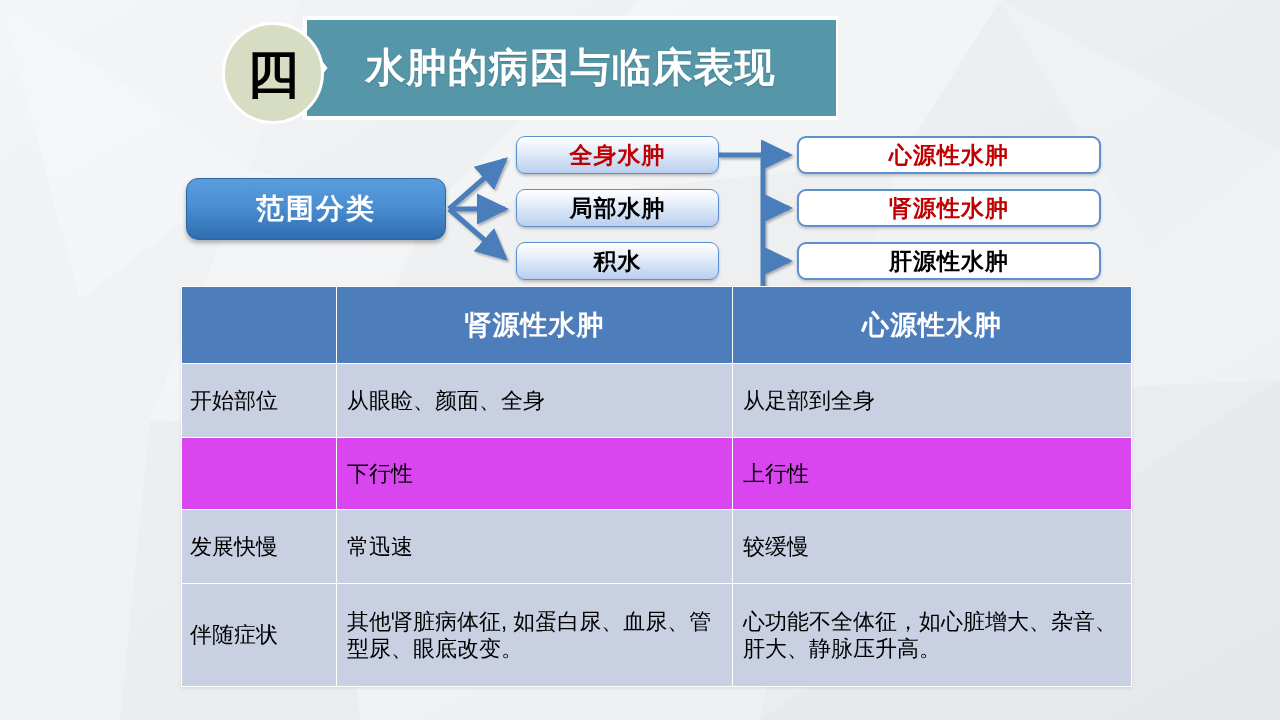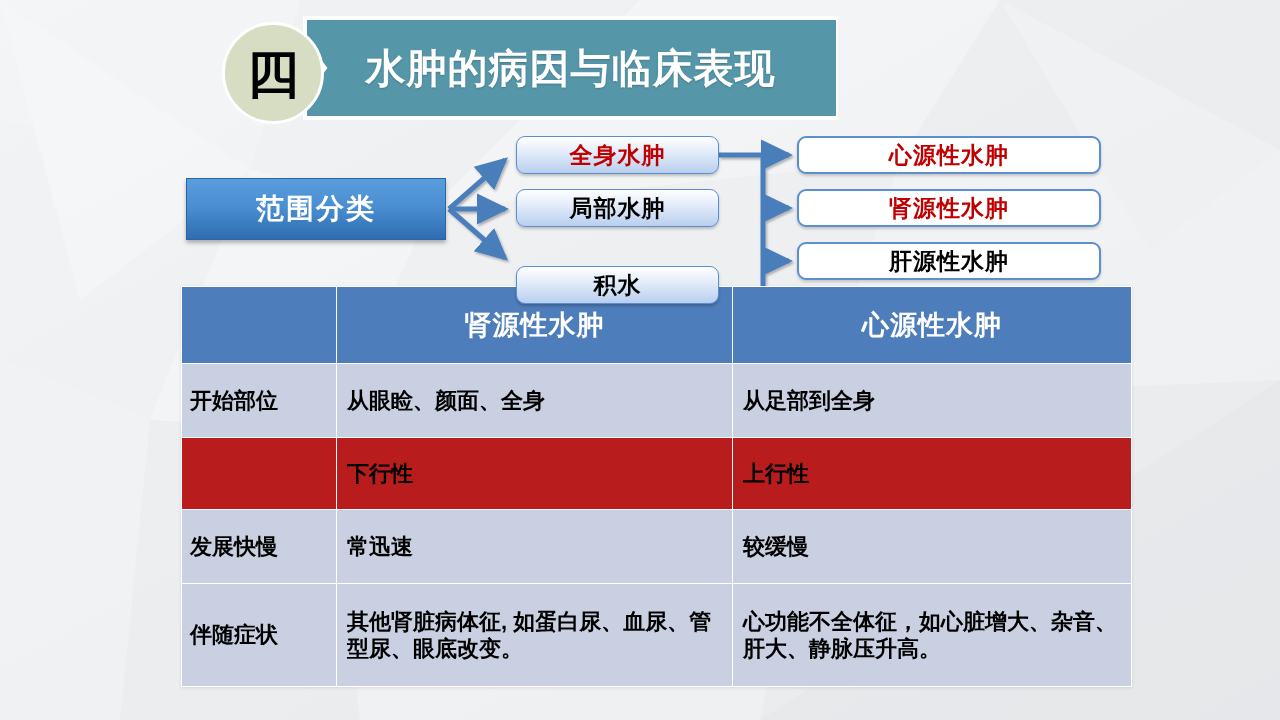--- a/index.html
+++ b/index.html
@@ -5,21 +5,21 @@
   html,body{margin:0;padding:0;}
   body{
     width:1280px;height:720px;overflow:hidden;position:relative;
     font-family:"Liberation Sans","DejaVu Sans",sans-serif;
     background:#f0f1f3;
   }
   
   #bg{position:absolute;inset:0;z-index:0;}
   
   #header-banner{
-    position:absolute;left:303px;top:16px;width:535px;height:104px;z-index:3;
+    position:absolute;left:303px;top:16px;width:535px;height:104px;z-index:3;font-family:Liberation Serif, serif;
   }
   #banner-shape{position:absolute;inset:0;}
   #header-title{
     position:absolute;left:0;top:0;width:535px;height:104px;
     display:flex;align-items:center;justify-content:center;
     text-align:center;line-height:1.02;
     color:#ffffff;font-size:40px;font-weight:bold;
     letter-spacing:1px;padding:0 18px;box-sizing:border-box;
     text-shadow:0 1px 2px rgba(0,0,0,.18);
   }
@@ -30,38 +30,38 @@
   }
   #section-badge-label{
     color:#000000;font-size:52px;font-weight:bold;line-height:1;
     margin-top:2px;
   }
   #flow-svg{position:absolute;left:0;top:0;}
   .node{position:absolute;box-sizing:border-box;display:flex;
         align-items:center;justify-content:center;text-align:center;}
   #root-node{
     left:186px;top:178px;width:260px;height:62px;
-    border-radius:0;
+    border-radius:12px;
     background:linear-gradient(180deg,#5a9ddd 0%,#4a8fd2 45%,#2f6cb0 100%);
     color:#ffffff;font-size:28px;font-weight:bold;letter-spacing:2px;
     box-shadow:0 3px 4px rgba(0,0,0,.28);
     border:1px solid #2b65a5;
     z-index:4;
   }
   .mid-node{
     left:516px;width:203px;height:38px;border-radius:9px;
     background:linear-gradient(180deg,#ffffff 0%,#e4edfa 40%,#b9cfee 100%);
     border:1.5px solid #5b8fd0;
     font-size:23px;font-weight:bold;color:#000000;letter-spacing:1px;
     box-shadow:0 2px 3px rgba(0,0,0,.22);
     z-index:4;
   }
   #mid-node-0{top:136px;}
   #mid-node-1{top:189px;justify-content:center;}
-  #mid-node-2{top:242px;margin-top:24px;}
+  #mid-node-2{top:242px;}
   .right-node{
     left:797px;width:304px;height:38px;border-radius:9px;
     background:#ffffff;border:2px solid #5b8fd0;
     font-size:23px;font-weight:bold;color:#000000;letter-spacing:1px;
     box-shadow:0 2px 3px rgba(0,0,0,.18);
     z-index:4;
   }
   #right-node-0{top:136px;}
   #right-node-1{top:189px;}
   #right-node-2{top:242px;}
@@ -76,26 +76,26 @@
   #compare-table col.c0{width:155px;}
   #compare-table col.c1{width:396px;}
   #compare-table col.c2{width:399px;}
   #compare-table th{
     background:#4e7dbb;color:#ffffff;font-size:27px;font-weight:bold;
     height:74px;text-align:center;vertical-align:middle;letter-spacing:1px;
     border:1px solid #ffffff;
   }
   #compare-table th.blank{border-left:1px solid #ffffff;}
   #compare-table td{
-    font-size:22px;font-weight:bold;color:#000000;
+    font-size:22px;font-weight:normal;color:#000000;
     padding:8px 10px;vertical-align:middle;text-align:left;
     border:1px solid #ffffff;line-height:1.25;
   }
   #compare-table tr.band-a td{background:#c8d0e2;}
-  #compare-table tr.band-b td{background:#b91c1c;margin-left:13px;}
+  #compare-table tr.band-b td{background:#d946ef;margin-left:13px;}
   #compare-table td.label{padding-left:8px;}
   #compare-table tr.r0 td{height:57px;}
   #compare-table tr.r1 td{height:55px;}
   #compare-table tr.r2 td{height:57px;}
   #compare-table tr.r3 td{height:57px;}
   #compare-table tr.r4 td{height:86px;}
 </style>
 </head>
 <body>
 

